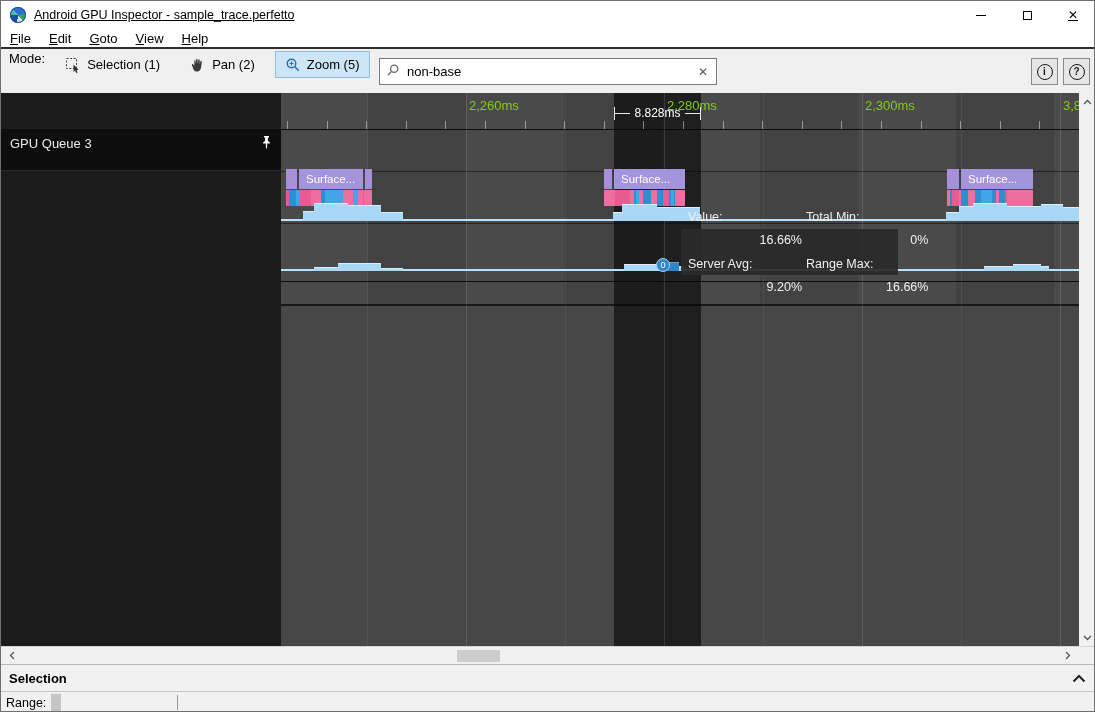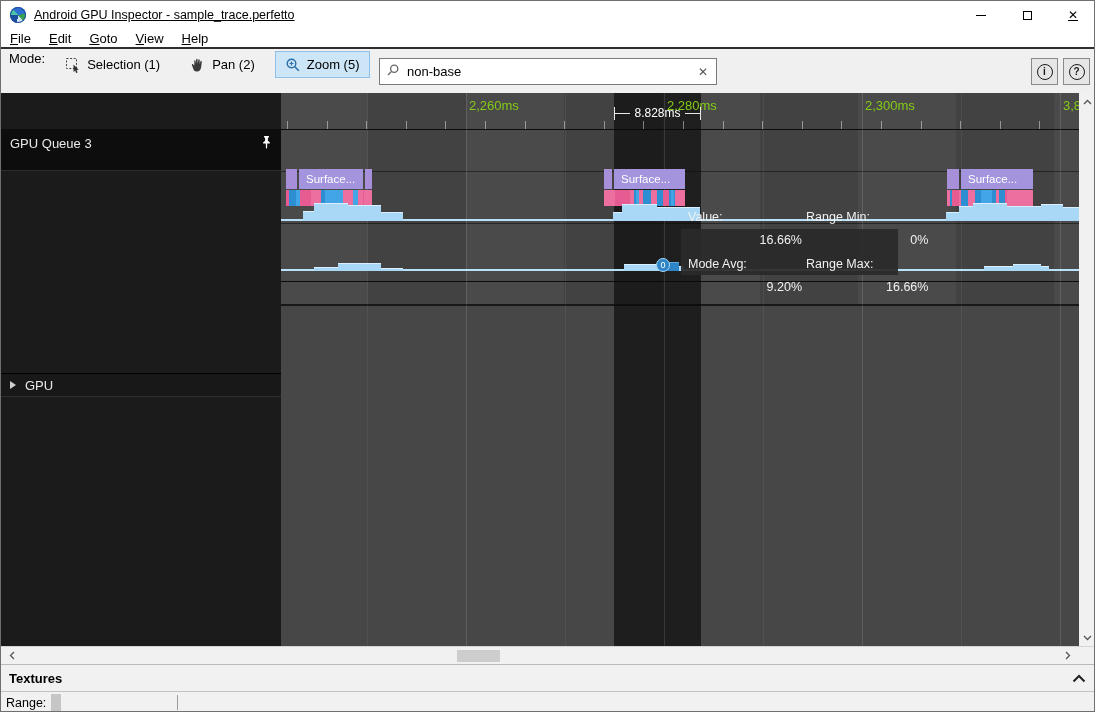--- a/index.html
+++ b/index.html
@@ -175,24 +175,20 @@
     </div>
   </div>
 
   <div id="main">
     <div id="labelcol">
       <div class="trklabel" style="top:36px;height:42px;">
         <span class="nm">GPU Queue 3</span>
         <span class="pin"><svg width="13" height="15" viewBox="0 0 16 18">
               <path d="M5 1h6v1.4l-1.3 1v3.4L12.2 9v1.2H8.8v5L8 17l-.8-1.8v-5H3.8V9l2.5-2.2V3.4L5 2.4z" fill="#fff"></path>
             </svg></span>
-      </div>
-      <div id="grouprow">
-        <span id="grouparrow"></span>
-        <span>GPU</span>
       </div>
     </div>
 
     <div id="tl">
       <div id="stripes"></div>
       <div id="selband" style="left: 333px; width: 87px;"></div>
       <div class="rowsep" style="top:36px;background:#0c0c0c;z-index:1;"></div>
       <div class="rowsep" style="top:78px;"></div>
       <div class="rowsep" style="top:130px;"></div>
       <div class="rowsep" style="top:188px;background:#0c0c0c;"></div>
@@ -203,23 +199,23 @@
         <span class="mtxt">8.828ms</span>
         <div class="measline"></div>
           <div class="measend"></div>
       </div>
       <div class="baseline" style="top:126px;"></div>
       <div class="baseline" style="top:176px;"></div>
       <div id="marker0" style="left: 375px; top: 165px;">0</div>
       <div id="tooltip">
           <div class="c0">Value:</div>
           <div class="c1">16.66%</div>
-          <div class="c2">Range Min:</div>
+          <div class="c2">Total Min:</div>
           <div class="c3">0%</div>
-          <div class="c0">Mode Avg:</div>
+          <div class="c0">Server Avg:</div>
           <div class="c1">9.20%</div>
           <div class="c2">Range Max:</div>
           <div class="c3">16.66%</div>
         </div>
     <div class="gline" style="left: 185px;"></div>
         <div class="gline" style="left: 383px;"></div>
         <div class="gline" style="left: 581px;"></div>
         <div class="gline" style="left: 779px;"></div>
         <div class="gline minor" style="left: 86px;"></div>
         <div class="gline minor" style="left: 284px;"></div>
@@ -317,21 +313,21 @@
       </div>
     <div id="hthumb"></div>
     <div class="harrow" style="right:20px;">
         <svg width="6" height="9" viewBox="0 0 6 9">
           <path d="M1 1l3.5 3.5L1 8" fill="none" stroke="#555" stroke-width="1.3"></path>
         </svg>
       </div>
   </div>
 
   <div id="selpanel">
-    <span class="ttl">Textures</span>
+    <span class="ttl">Selection</span>
     <span id="collapsechev"><svg width="14" height="9" viewBox="0 0 14 9">
           <path d="M1.5 7.5L7 2l5.5 5.5" fill="none" stroke="#222" stroke-width="2"></path>
         </svg></span>
   </div>
 
   <div id="statusbar">
     <span class="lbl">Range:</span>
     <div id="membar">
       <div id="memfill" style="width: 10px;"></div>
       <span id="memtext">10MB of 84MB</span>

